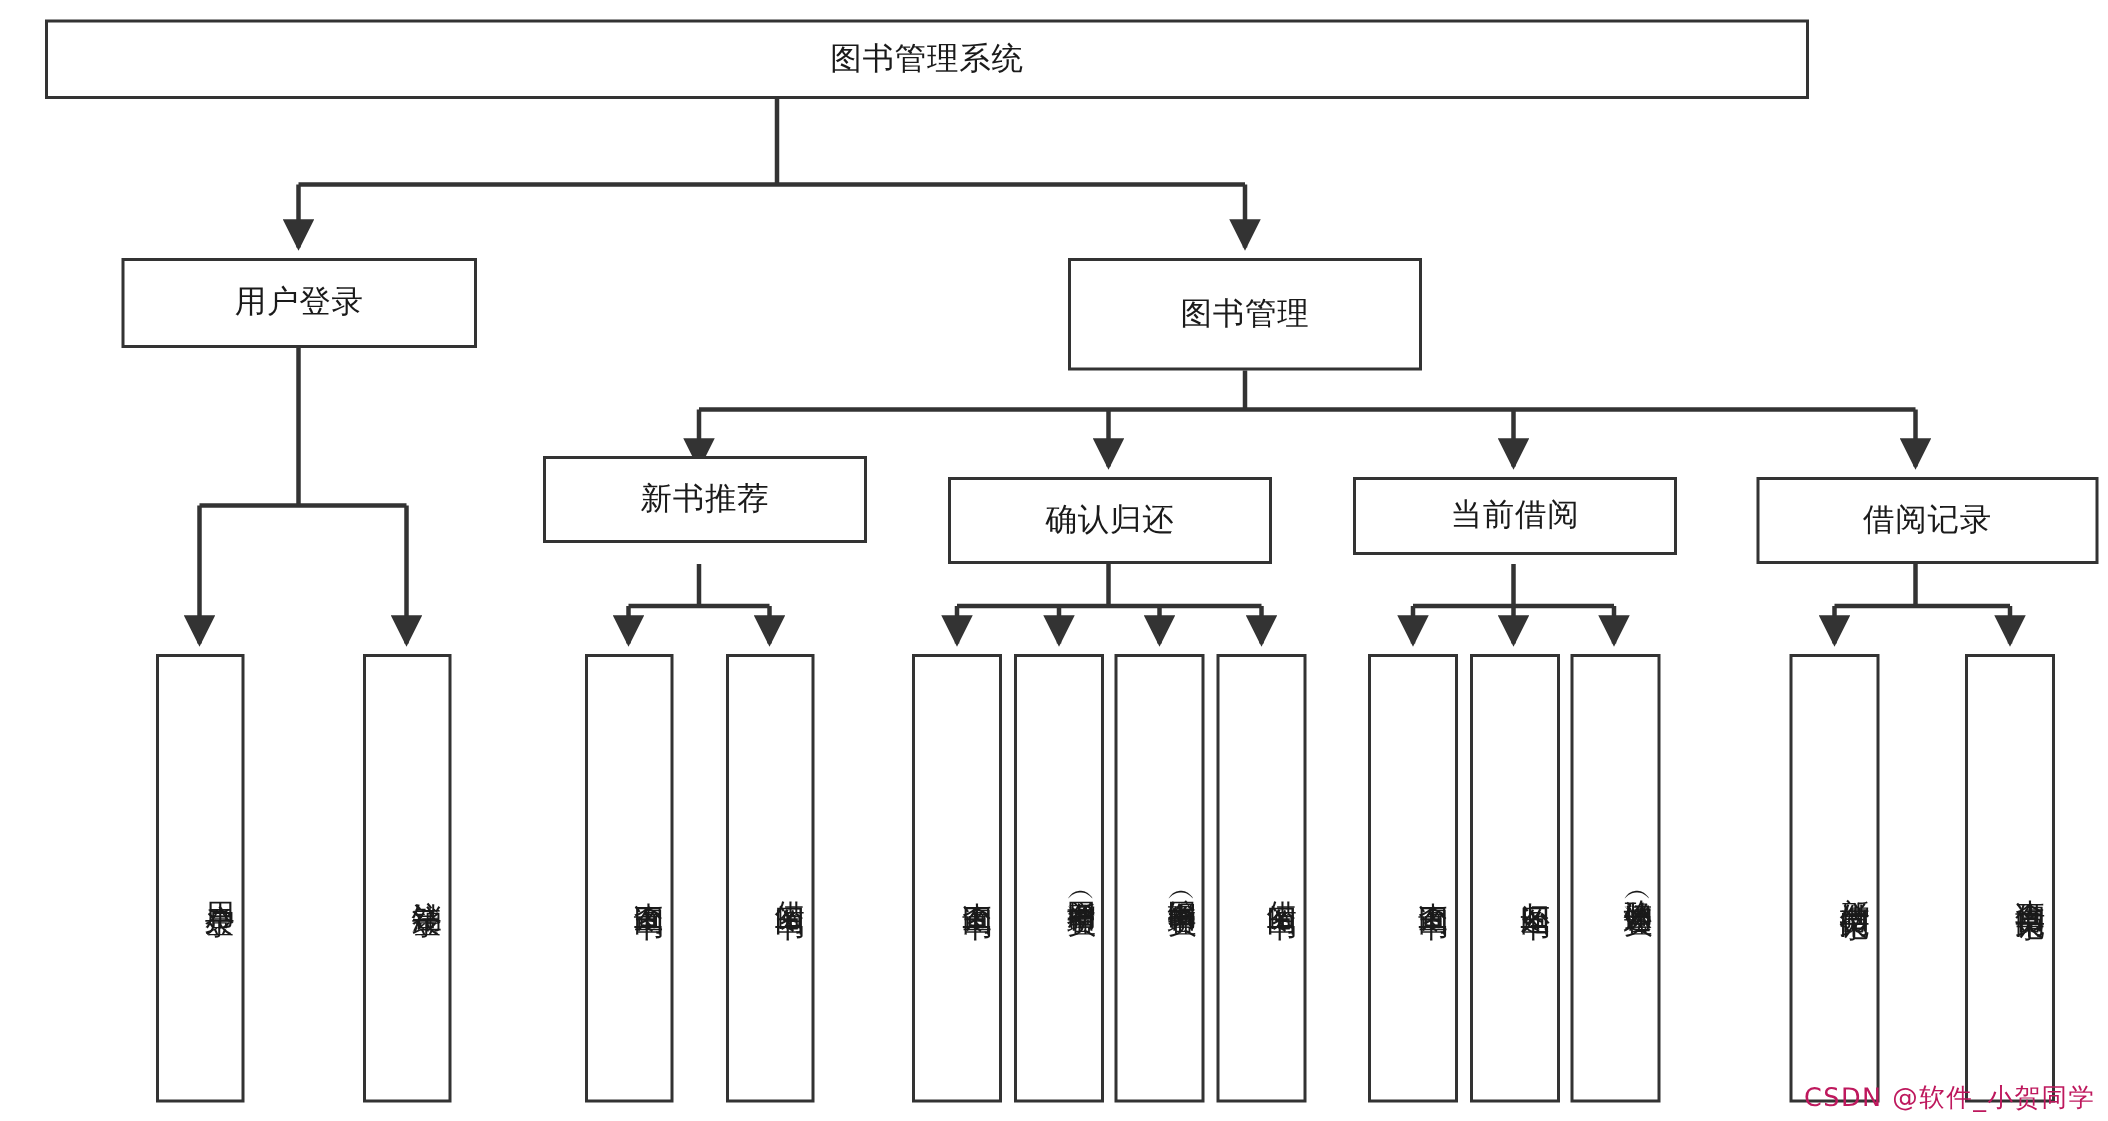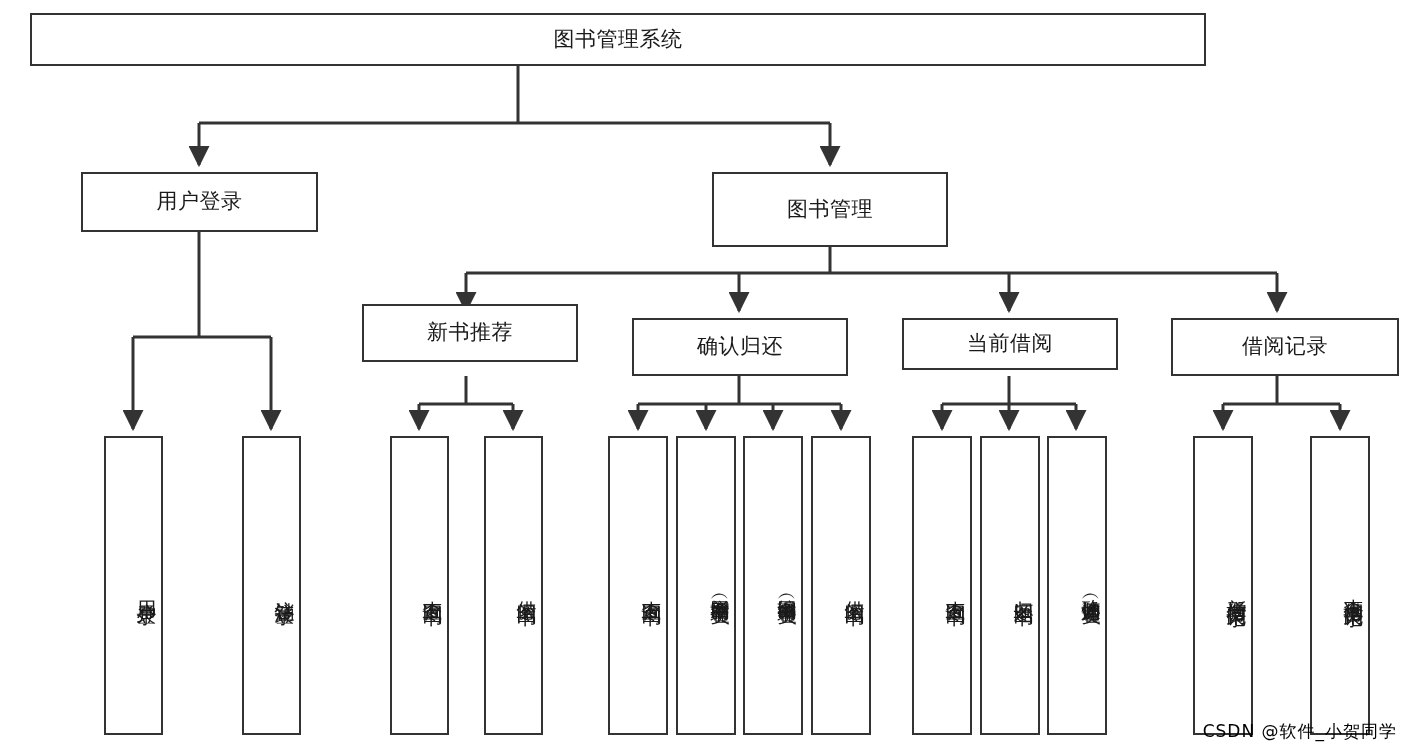--- a/index.html
+++ b/index.html
@@ -53,21 +53,21 @@
   }
   .node-v.tall {
     font-size: 19px;
     letter-spacing: 1px;
   }
   .watermark {
     position: absolute;
     right: 8px;
     bottom: 4px;
     font-size: 17px;
-    color: #000000;
+    color: #be185d;
     letter-spacing: 1px;
     white-space: nowrap;
     user-select: none;
   }
 </style>
 </head>
 <body>
 
 <div id="diagram-canvas">
 

